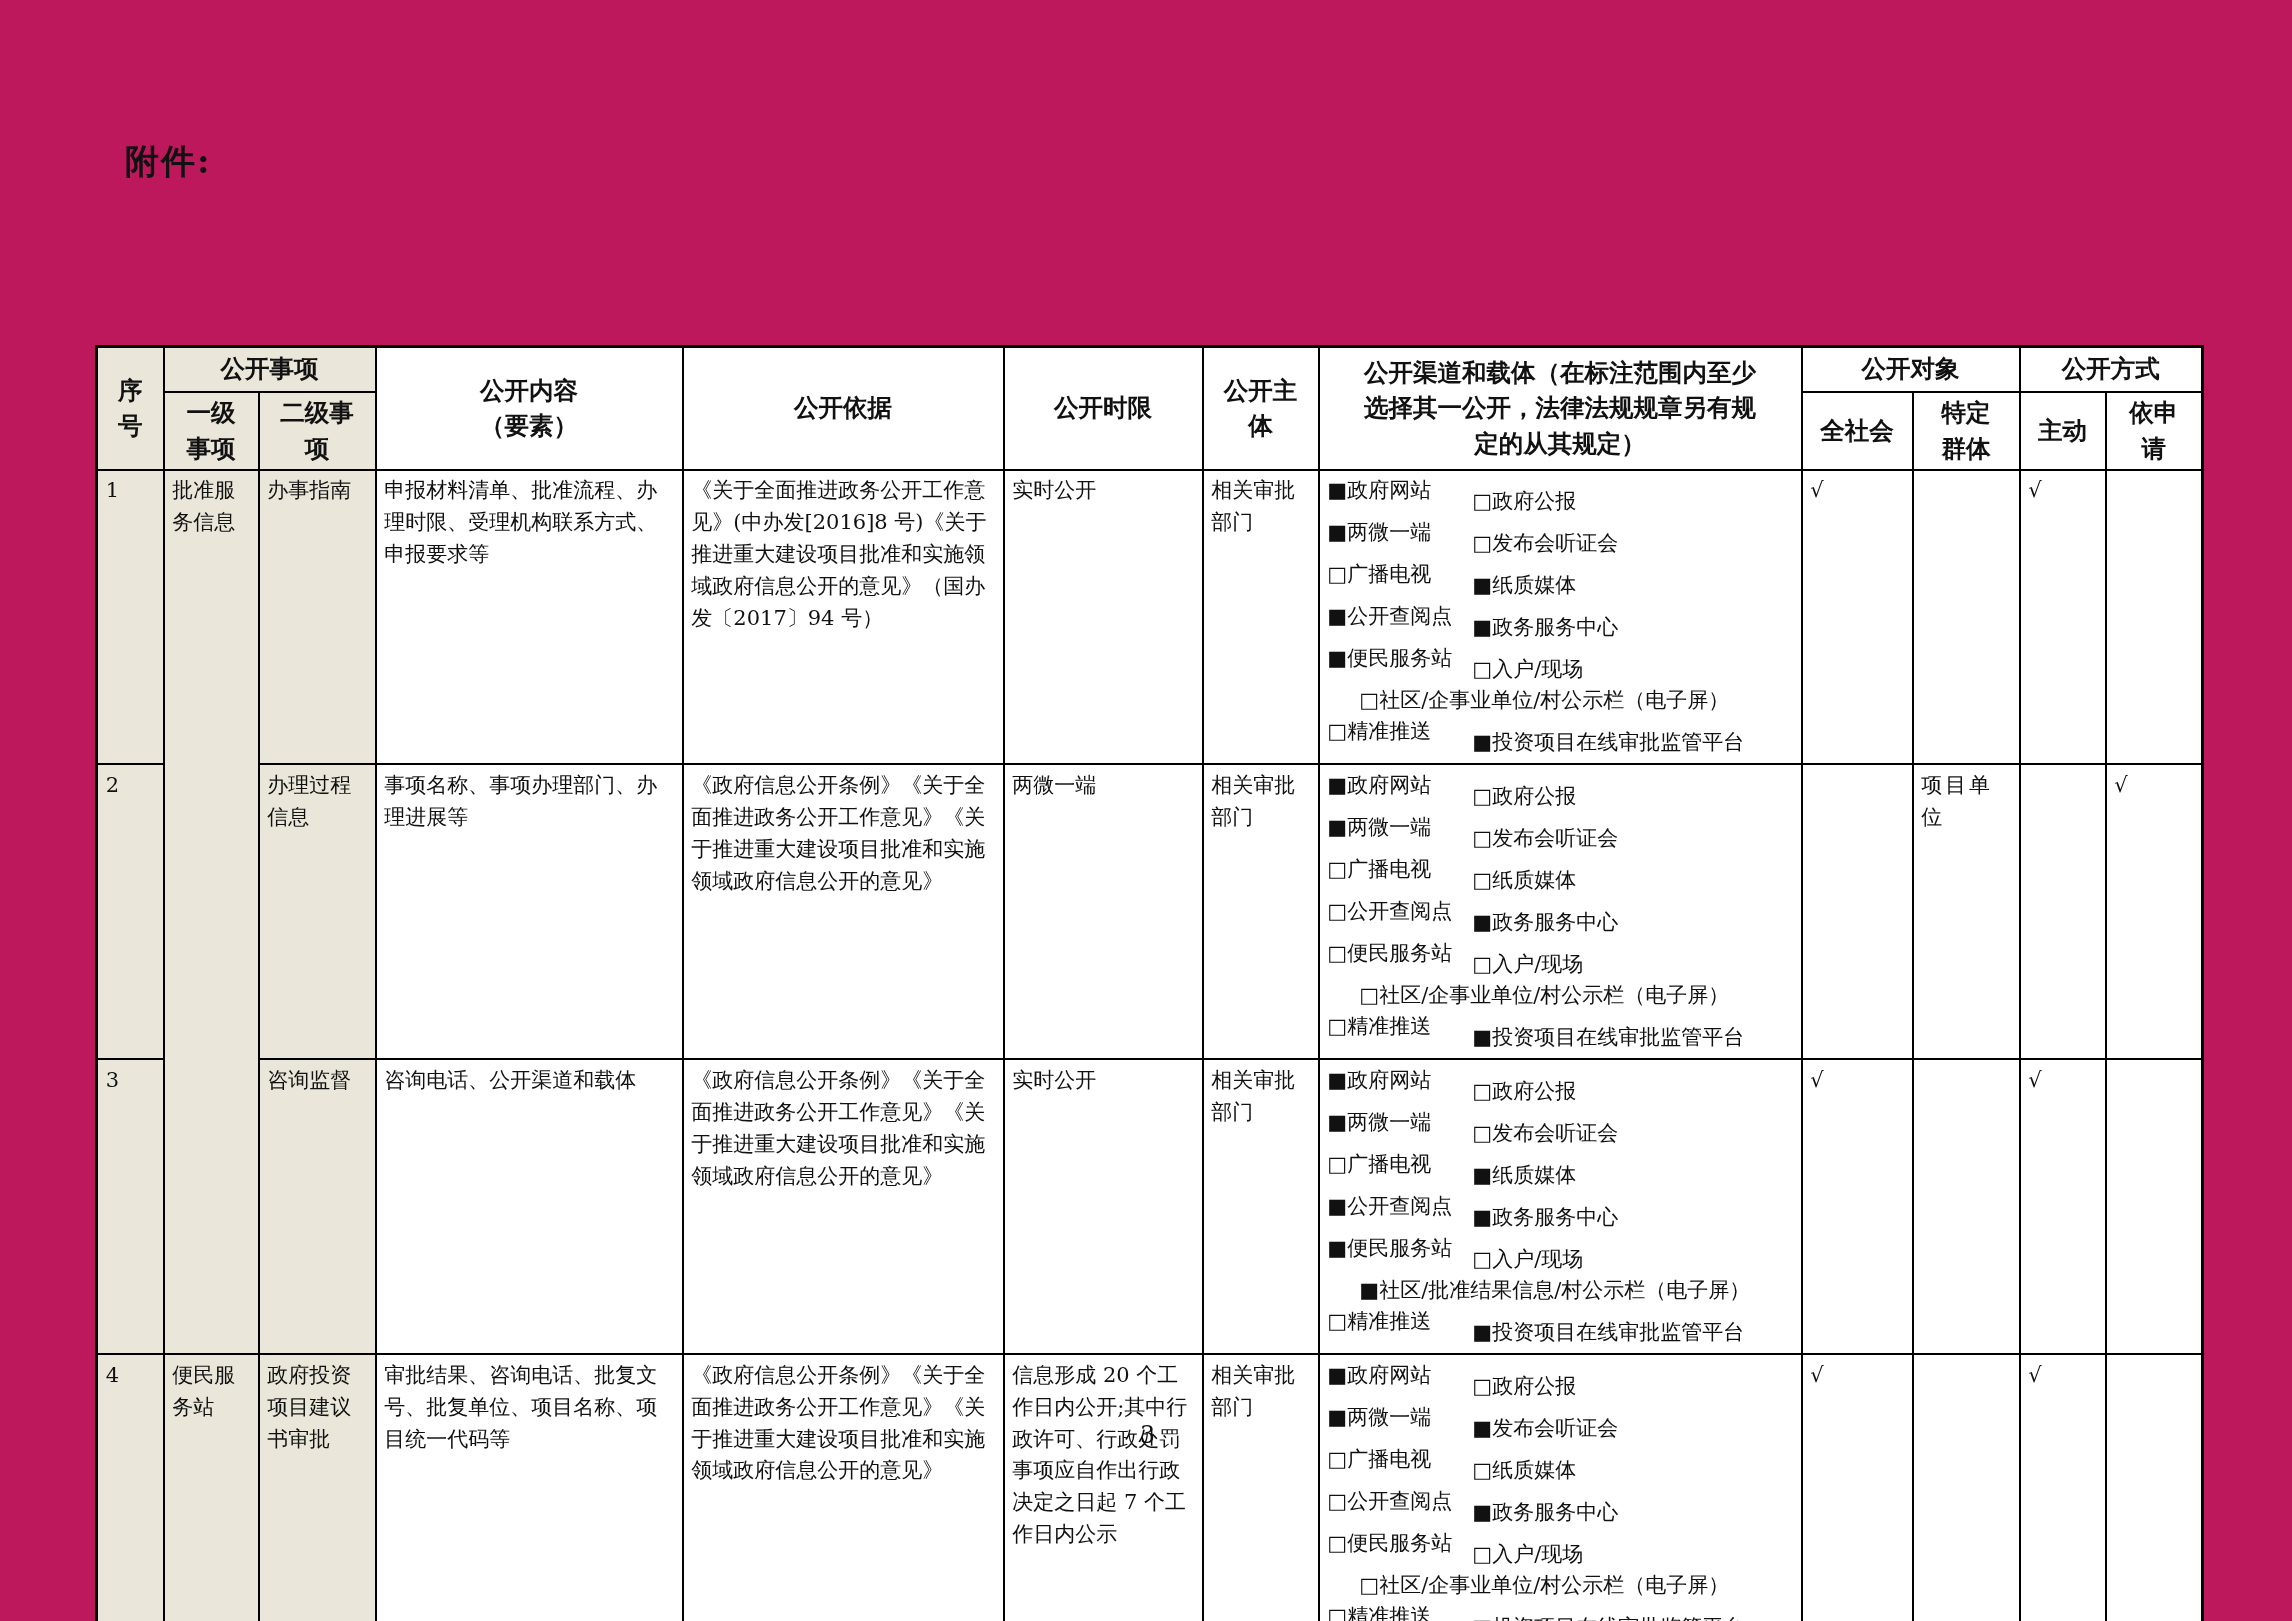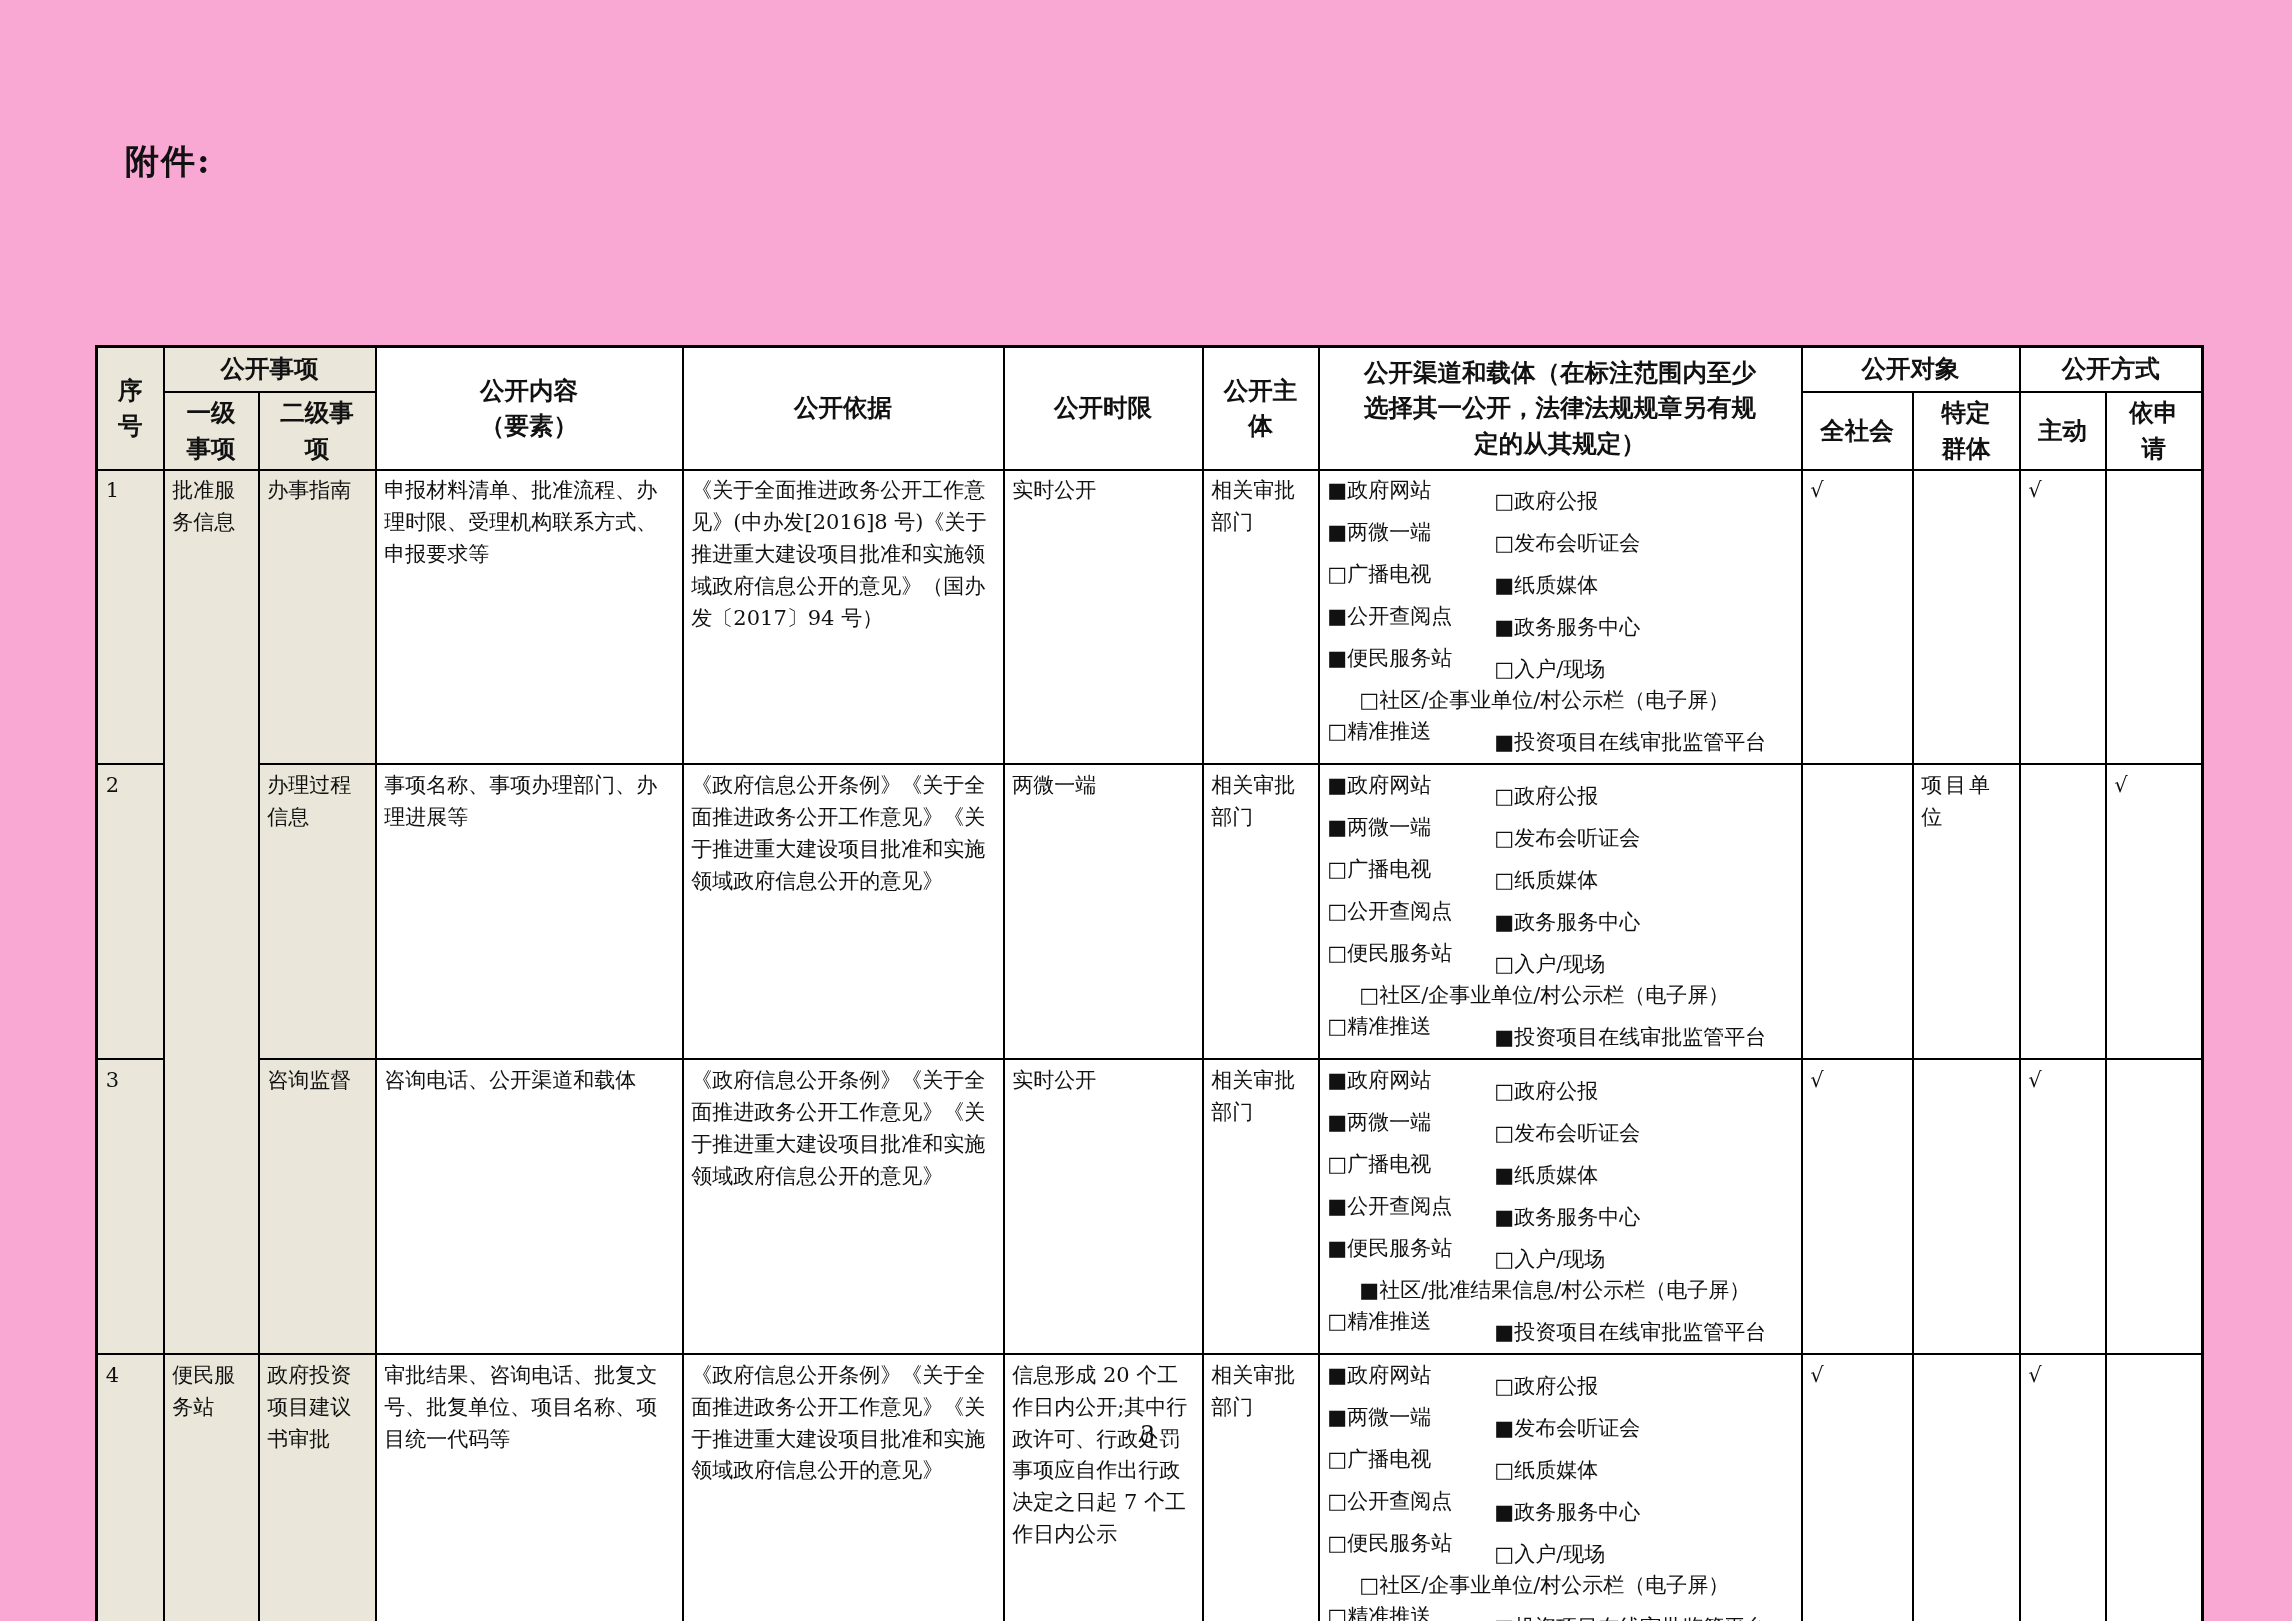--- a/index.html
+++ b/index.html
@@ -1,17 +1,17 @@
 <!DOCTYPE html>
 <html><head>
 <meta charset="utf-8">
 <style>
   html,body { margin:0; padding:0; background:#888; }
   .page {
-    position:relative; width:2293px; height:1621px; background:#f9a8d4;
+    position:relative; width:2293px; height:1621px; background:#be185d;
     font-family:"DejaVu Serif","Liberation Serif",serif; color:#111;
     overflow:hidden;
   }
   .attachment {
     position:absolute; left:125px; top:139px;
     font-size:34px; font-weight:700; letter-spacing:2px;
   }
   .doc-title {
     position:absolute; left:95px; top:235px; width:2105px; margin:0;
     text-align:center; font-size:42px; font-weight:700; letter-spacing:1px;
@@ -31,21 +31,21 @@
   .std-table td {
     font-size:21px; font-weight:400; text-align:left; vertical-align:top;
     padding:4.9px 7.8px; line-height:1.52;
   }
   .pre { white-space:pre-line; }
   .beige { background:#EAE7DA; }
   .hb { border-bottom-width:2.9px; }          
   .td-seq { padding-left:11.8px; }
   .td-basis { padding-left:9.8px; }
   .td-channels { padding:4.9px 3.9px 3.9px 13.7px; }
-  .ch-line { display:flex; line-height:31px; white-space:nowrap;gap:22px; }
+  .ch-line { display:flex; line-height:31px; white-space:nowrap; }
   .ch-l { flex:0 0 145px; }
   .ch-r { flex:1 1 auto;margin-top:11px; }
   .ch-full { flex:1 1 auto;margin-left:32px; }
   .td-mark {
     text-align:center; vertical-align:middle; font-size:29px; padding:0;
   }
   .td-specific {
     text-align:left; vertical-align:middle; font-size:21.6px;
     padding:0 9.8px; letter-spacing:2.9px; line-height:1.7;
   }

